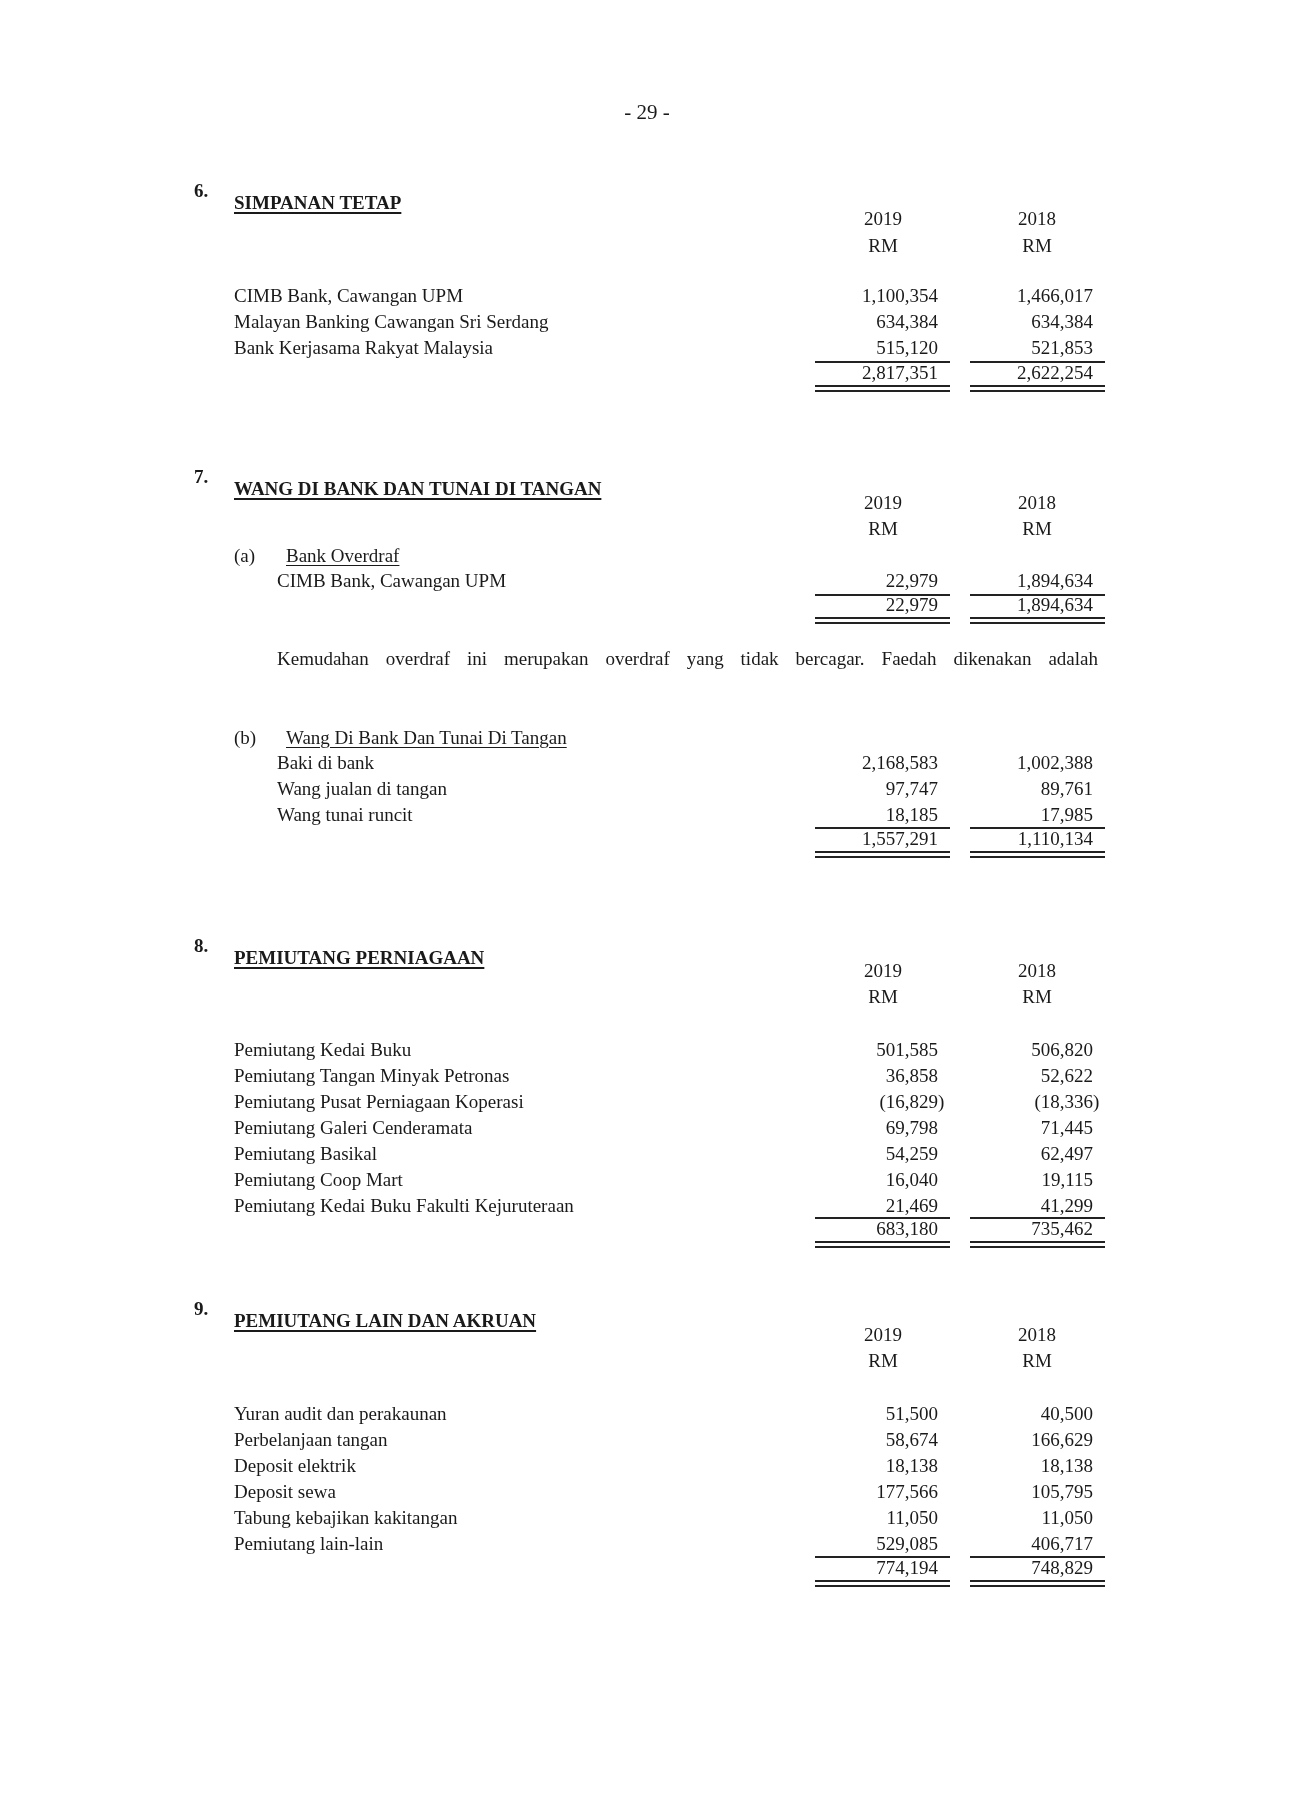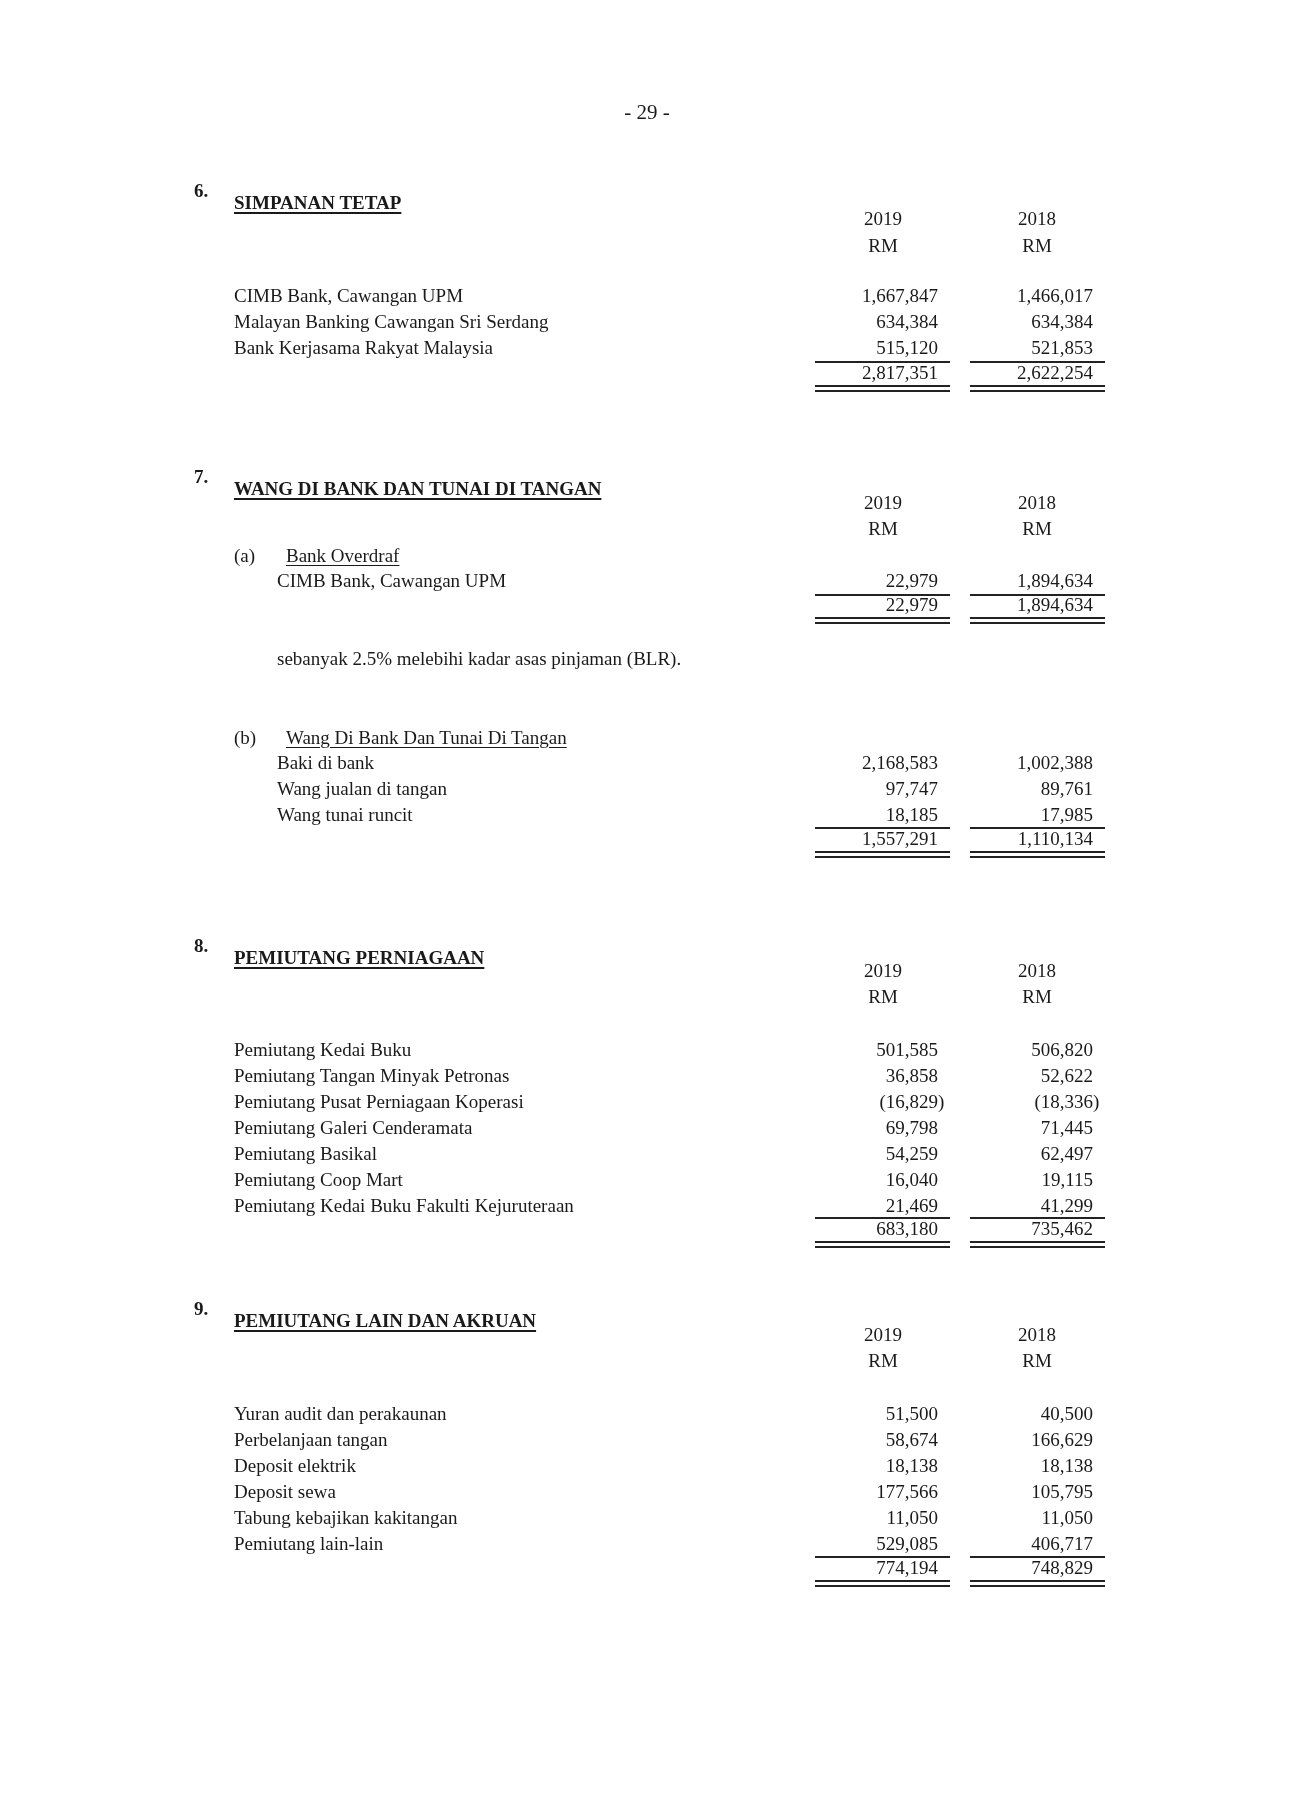--- a/index.html
+++ b/index.html
@@ -43,21 +43,21 @@
 <div>
   <div class="abs sec-num" style="top:181px">6.</div>
   <div class="abs sec-title" style="top:181px">SIMPANAN TETAP</div>
   <div class="abs year y19" style="top:209px">2019</div>
   <div class="abs year y18" style="top:209px">2018</div>
   <div class="abs rm y19" style="top:236px"><span>RM</span></div>
   <div class="abs rm y18" style="top:236px"><span>RM</span></div>
 
   <div>
     <div class="abs label" style="top:286px">CIMB Bank, Cawangan UPM</div>
-    <div class="abs num c19" style="top:286px">1,667,847</div>
+    <div class="abs num c19" style="top:286px">1,100,354</div>
     <div class="abs num c18" style="top:286px">1,466,017</div>
   </div>
   <div>
     <div class="abs label" style="top:312px">Malayan Banking Cawangan Sri Serdang</div>
     <div class="abs num c19" style="top:312px">634,384</div>
     <div class="abs num c18" style="top:312px">634,384</div>
   </div>
   <div>
     <div class="abs label" style="top:338px">Bank Kerjasama Rakyat Malaysia</div>
     <div class="abs num c19" style="top:338px">515,120</div>
@@ -92,21 +92,21 @@
     <div class="rule r19" style="top:594px"></div>
     <div class="rule r18" style="top:594px"></div>
     <div>
       <div class="abs num c19" style="top:595px">22,979</div>
       <div class="abs num c18" style="top:595px">1,894,634</div>
     </div>
     <div class="dbl r19" style="top:617px"></div>
     <div class="dbl r18" style="top:617px"></div>
 
     <div class="para" style="top:646px">
-      <span class="ln">sebanyak 2.5% melebihi kadar asas pinjaman (BLR).</span>
+      <span class="ln j">Kemudahan  overdraf ini merupakan overdraf yang tidak  bercagar. Faedah dikenakan adalah</span>
     </div>
   </div>
 
   <div>
     <div class="abs sub-mark" style="top:728px">(b)</div>
     <div class="abs sub-title" style="top:728px">Wang Di Bank Dan Tunai Di Tangan</div>
     <div>
       <div class="abs label2" style="top:753px">Baki di bank</div>
       <div class="abs num c19" style="top:753px">2,168,583</div>
       <div class="abs num c18" style="top:753px">1,002,388</div>

